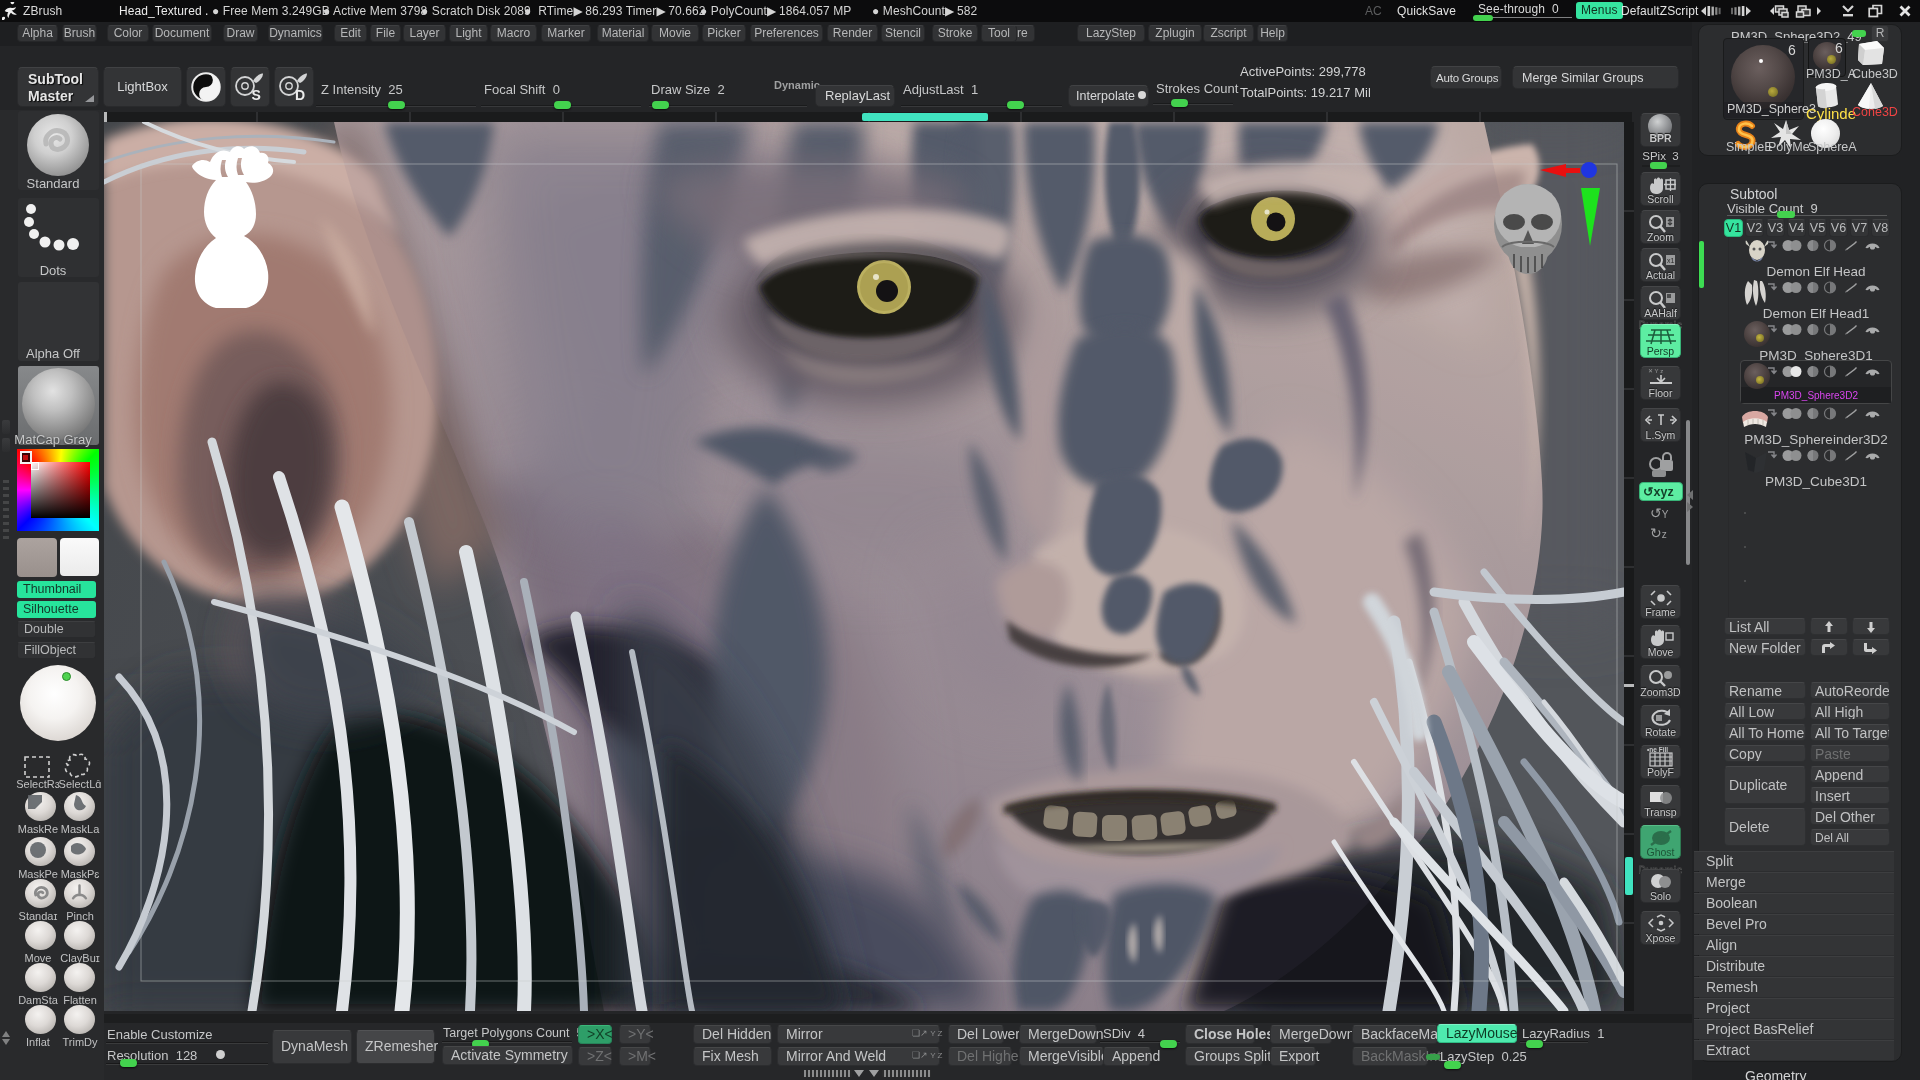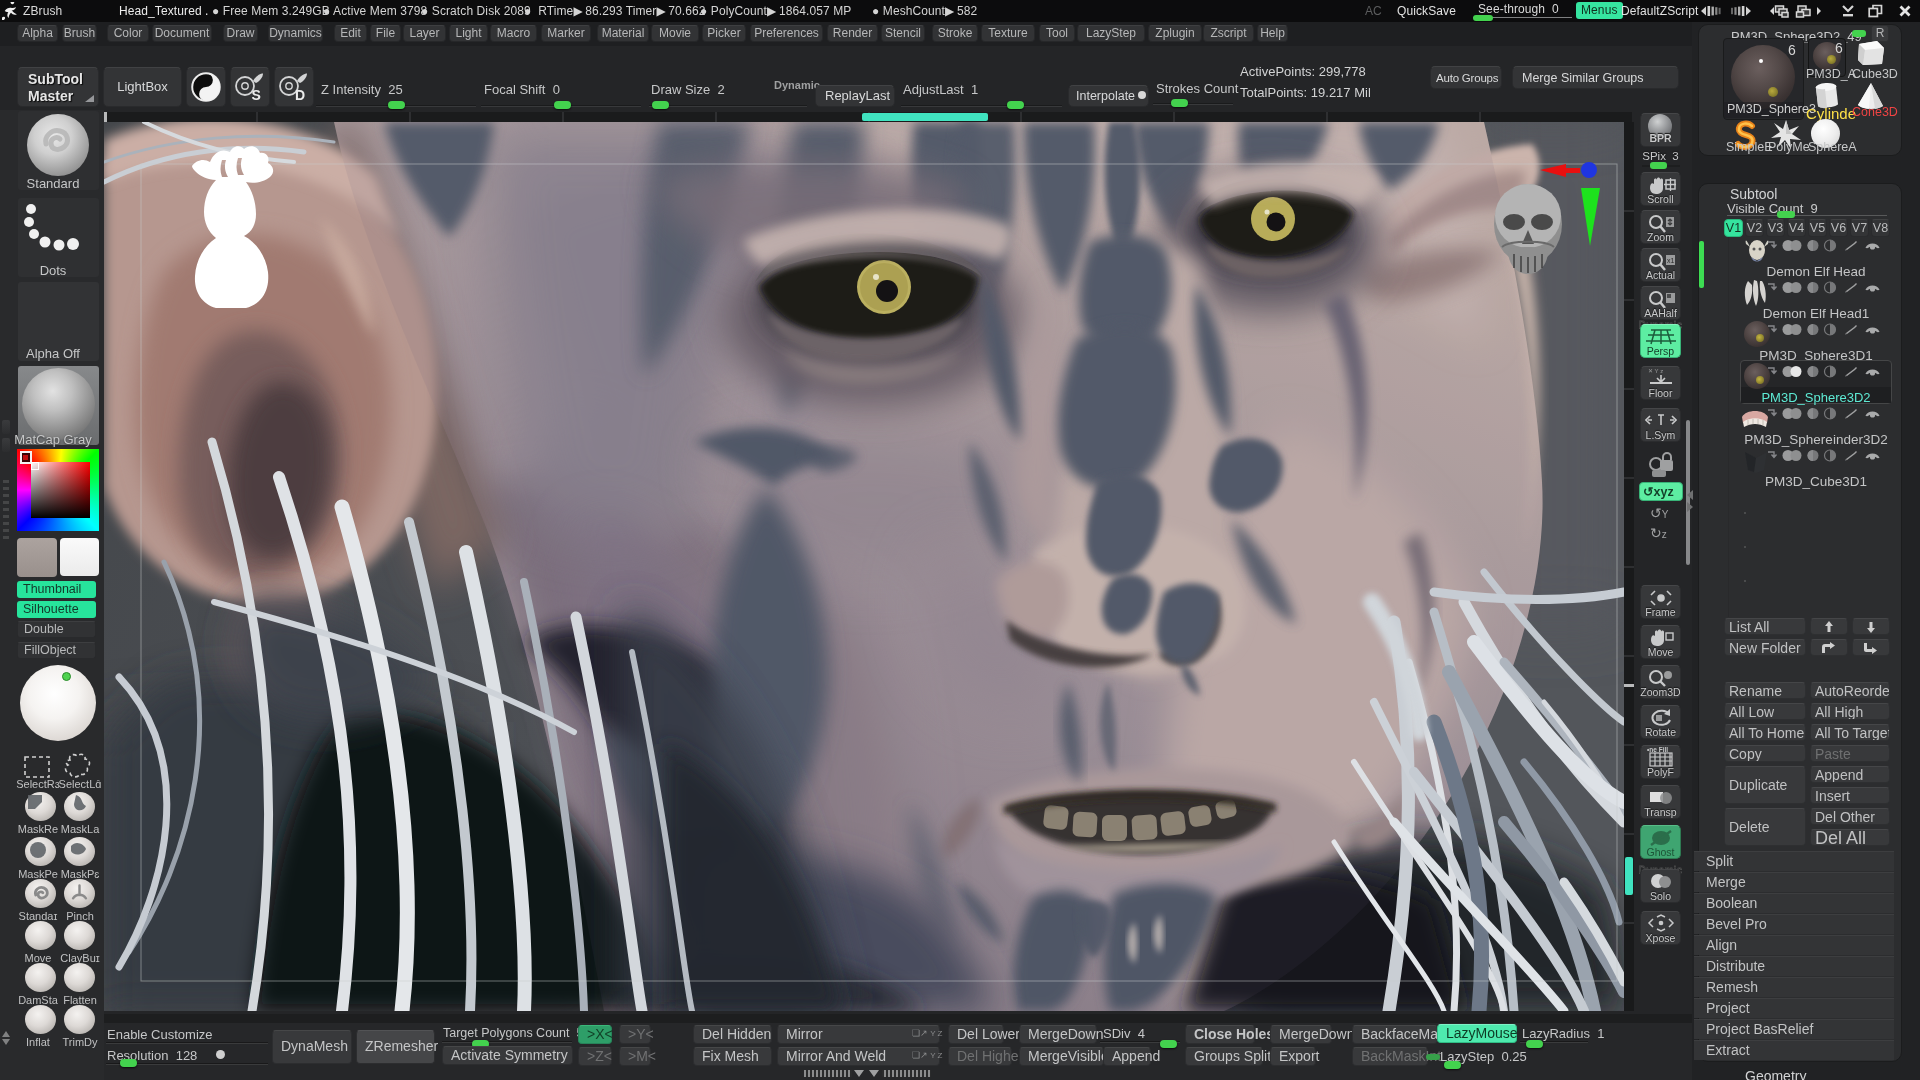--- a/index.html
+++ b/index.html
@@ -106,21 +106,21 @@
       <div class="mbtn" style="left:490px;width:47px">Macro</div>
       <div class="mbtn" style="left:541px;width:50px">Marker</div>
       <div class="mbtn" style="left:597px;width:52px">Material</div>
       <div class="mbtn" style="left:651px;width:48px">Movie</div>
       <div class="mbtn" style="left:702px;width:44px">Picker</div>
       <div class="mbtn" style="left:750px;width:73px">Preferences</div>
       <div class="mbtn" style="left:827px;width:51px">Render</div>
       <div class="mbtn" style="left:881px;width:44px">Stencil</div>
       <div class="mbtn" style="left:932px;width:46px">Stroke</div>
       <div class="mbtn" style="left:981px;width:54px">Texture</div>
-      <div class="mbtn" style="left:1039px;width:36px">Tool</div>
+      <div class="mbtn" style="left:981px;width:36px">Tool</div>
       <div class="mbtn" style="left:1077px;width:68px">LazyStep</div>
       <div class="mbtn" style="left:1148px;width:54px">Zplugin</div>
       <div class="mbtn" style="left:1203px;width:51px">Zscript</div>
       <div class="mbtn" style="left:1257px;width:31px">Help</div>
     </div>
 <div id="toolbar">
 <div class="tbtn" style="left:17px;top:21px;width:82px;height:40px;color:#e6e6e6;font-weight:bold;font-size:14px;line-height:17px;padding:3px 0 0 10px;text-shadow:1px 1px 1px #0a0a0a">SubTool<br>Master</div>
 <svg class="abs" style="left:84px;top:48px" width="11" height="9">
         <path d="M10 8 L10 1 L1 8 Z" fill="#96979a"></path>
       </svg>
@@ -556,21 +556,21 @@
         <circle cx="30" cy="6.5" r="5.5" fill="#e8e8e8"></circle>
         <circle cx="47" cy="6.5" r="5.5" fill="#77787a"></circle>
         <path d="M47 1 A5.5 5.5 0 0 0 47 12 Z" fill="#8a8b8d"></path>
         <circle cx="64" cy="6.5" r="5.5" fill="none" stroke="#77787a" stroke-width="1.2"></circle>
         <path d="M64 1 A5.5 5.5 0 0 1 64 12 Z" fill="#77787a"></path>
         <path d="M80 10 L88 4 L90 2 L91 3 L89 5 L81 11 Z" fill="#9fa0a1"></path>
         <path d="M80 10 L81 11 L79 11.5 Z" fill="#9fa0a1"></path>
         <path d="M100 9 C103 4 110 4 113 9 M101 9 C103 6 110 6 112 9" fill="none" stroke="#a9aaab" stroke-width="1.3"></path>
         <circle cx="106.5" cy="8" r="2.6" fill="#a9aaab"></circle>
       </svg>
-      <div class="abs" style="left:48px;top:368px;width:152px;text-align:center;color:#5eead4;font-size:13px;white-space:nowrap">PM3D_Sphere3D2</div>
+      <div class="abs" style="left:48px;top:368px;width:152px;text-align:center;color:#d946ef;font-size:10px;white-space:nowrap">PM3D_Sphere3D2</div>
       <svg class="abs" style="left:48px;top:385px" width="30" height="24" viewBox="0 0 30 24">
         <path d="M2 10 C6 2 24 2 28 10 L27 16 C20 12 10 12 3 16 Z" fill="#d8a8a2"></path>
         <path d="M3 15 C10 10 20 10 27 15 L26 20 C19 16 11 16 4 20 Z" fill="#efe8e2"></path>
         <g stroke="#b8b2aa" stroke-width="0.8">
           <path d="M8 13 L8 18 M13 12 L13 17 M18 12 L18 17 M23 13 L23 18"></path>
         </g>
       </svg>
       <svg class="abs" style="left:74px;top:385px" width="125" height="13" viewBox="0 0 125 13">
         <path d="M2 3 L8 3 L8 8 M5.5 5.5 L8 8.5 L10.5 5.5" fill="none" stroke="#85868a" stroke-width="1.4"></path>
         <circle cx="22" cy="6.5" r="5.5" fill="#9a9b9c"></circle>
@@ -631,21 +631,21 @@
       <div class="rbtn" style="left:118px;top:681px;width:80px;height:17px;color:#c0c1c2;font-size:14px">All High</div>
       <div class="rbtn" style="left:32px;top:702px;width:82px;height:17px;color:#c0c1c2;font-size:14px">All To Home</div>
       <div class="rbtn" style="left:118px;top:702px;width:80px;height:17px;color:#c0c1c2;font-size:14px">All To Target</div>
       <div class="rbtn" style="left:32px;top:723px;width:82px;height:17px;color:#c0c1c2;font-size:14px">Copy</div>
       <div class="rbtn" style="left:118px;top:723px;width:80px;height:17px;color:#6f7071;font-size:14px">Paste</div>
       <div class="rbtn" style="left:32px;top:744px;width:82px;height:38px;font-size:14px;line-height:34px">Duplicate</div>
       <div class="rbtn" style="left:118px;top:744px;width:80px;height:17px;color:#c0c1c2;font-size:14px">Append</div>
       <div class="rbtn" style="left:118px;top:765px;width:80px;height:17px;color:#c0c1c2;font-size:14px">Insert</div>
       <div class="rbtn" style="left:32px;top:786px;width:82px;height:38px;font-size:14px;line-height:34px">Delete</div>
       <div class="rbtn" style="left:118px;top:786px;width:80px;height:17px;color:#c0c1c2;font-size:14px">Del Other</div>
-      <div class="rbtn" style="left:118px;top:807px;width:80px;height:17px;color:#c0c1c2;font-size:18px">Del All</div>
+      <div class="rbtn" style="left:118px;top:807px;width:80px;height:17px;color:#c0c1c2;font-size:12px">Del All</div>
       <div class="rrow" style="top:829px">Split</div>
       <div class="rrow" style="top:850px">Merge</div>
       <div class="rrow" style="top:871px">Boolean</div>
       <div class="rrow" style="top:892px">Bevel Pro</div>
       <div class="rrow" style="top:913px">Align</div>
       <div class="rrow" style="top:934px">Distribute</div>
       <div class="rrow" style="top:955px">Remesh</div>
       <div class="rrow" style="top:976px">Project</div>
       <div class="rrow" style="top:997px">Project BasRelief</div>
       <div class="rrow" style="top:1018px">Extract</div>

